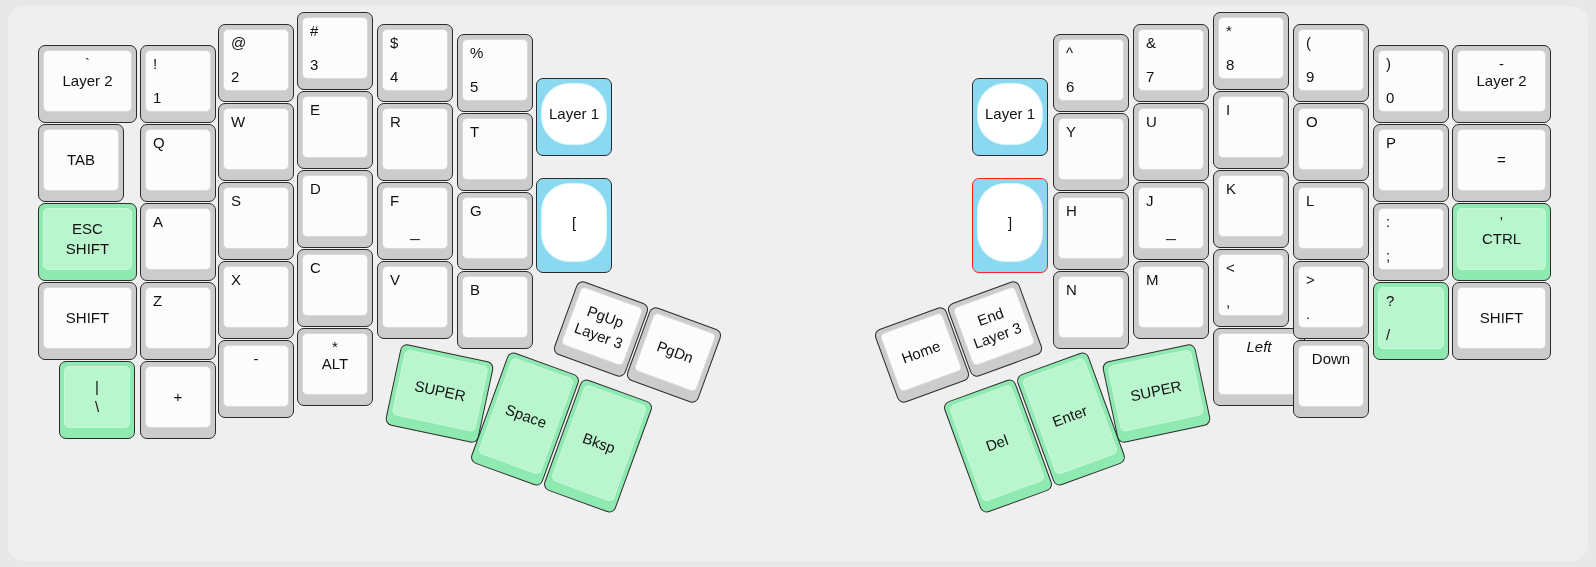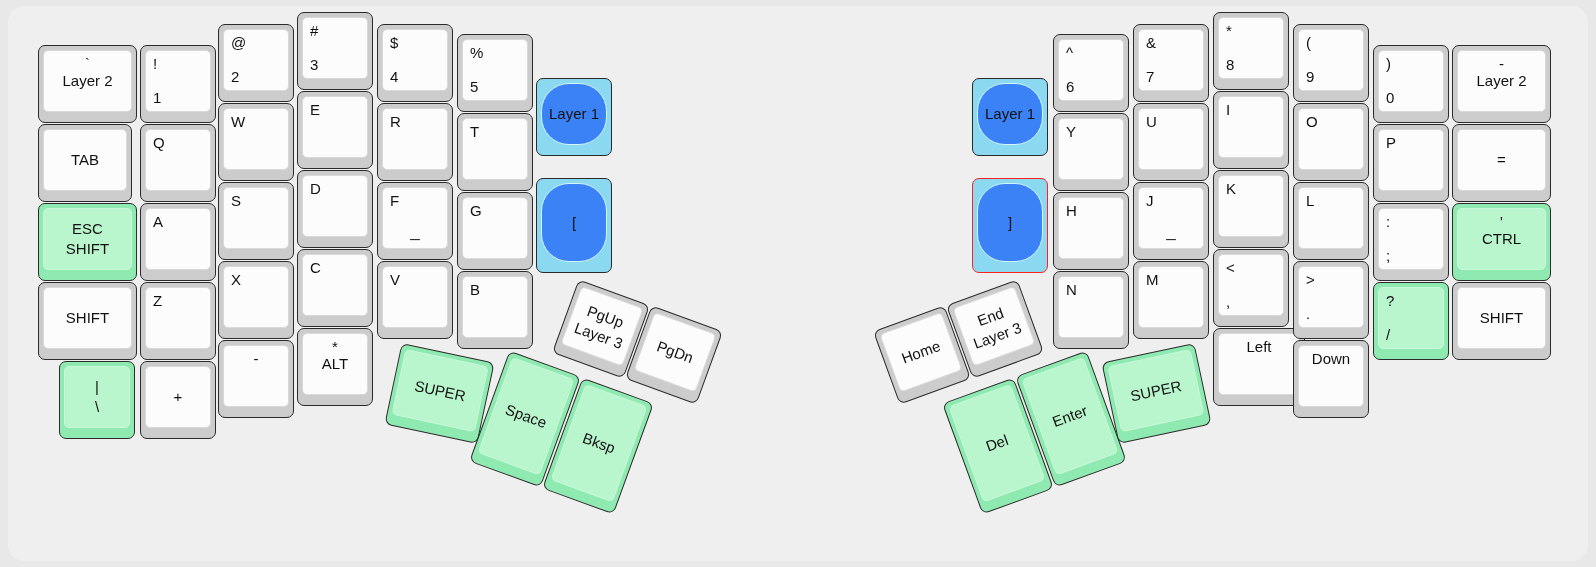--- a/index.html
+++ b/index.html
@@ -45,21 +45,21 @@
     width: 100%;
     height: 100%;
     border-radius: 5px;
     border: 1px solid #d9d9d9;
     background: #fcfcfc;
     position: relative;
     overflow: hidden;
   }
   
   .key.cyan { background: #8bd9f0; border-color: #2b2b2b; }
-  .key.cyan .top { background: #3b82f6; border-color: #d2f7fd; border-radius: 28px; }
+  .key.cyan .top { background: #ffffff; border-color: #d2f7fd; border-radius: 28px; }
   .key.green { background: #8eeab0; border-color: #2b2b2b; }
   .key.green .top { background: #b9f5cd; border-color: #c9f8d9; }
   .key.sel { border-color: #ff2020; border-width: 1.6px; }
 
   
   .lg {
     position: absolute;
     font-size: 15px;
     line-height: 1.05;
     color: #111;
@@ -126,21 +126,21 @@
         <div class="top">
           <div class="lg tl">%</div>
           <div class="lg bl">5</div>
         </div>
       </div>
       <div class="key cyan" style="left: 536px; top: 78px; width: 76px; height: 78px;">
         <div class="top">
           <div class="lg ctr">Layer 1</div>
         </div>
       </div>
-      <div class="key" style="left: 38px; top: 124px; width: 94px; height: 78px;">
+      <div class="key" style="left: 38px; top: 124px; width: 86px; height: 78px;">
         <div class="top">
           <div class="lg ctr">TAB</div>
         </div>
       </div>
       <div class="key" style="left: 140px; top: 124px; width: 76px; height: 78px;">
         <div class="top">
           <div class="lg tl">Q</div>
         </div>
       </div>
       <div class="key" style="left: 218px; top: 103px; width: 76px; height: 78px;">
@@ -346,21 +346,21 @@
         <div class="top">
           <div class="lg tl">K</div>
         </div>
       </div>
       <div class="key" style="left: 1213px; top: 249px; width: 76px; height: 78px;">
         <div class="top">
           <div class="lg tl">&lt;</div>
           <div class="lg bl">,</div>
         </div>
       </div>
-      <div class="key" style="left: 1213px; top: 328px; width: 92px; height: 78px;">
+      <div class="key" style="left: 1213px; top: 328px; width: 92px; height: 78px; font-style: italic;">
         <div class="top">
           <div class="lg tc">Left</div>
         </div>
       </div>
       <div class="key" style="left: 1293px; top: 24px; width: 76px; height: 78px;">
         <div class="top">
           <div class="lg tl">(</div>
           <div class="lg bl">9</div>
         </div>
       </div>

